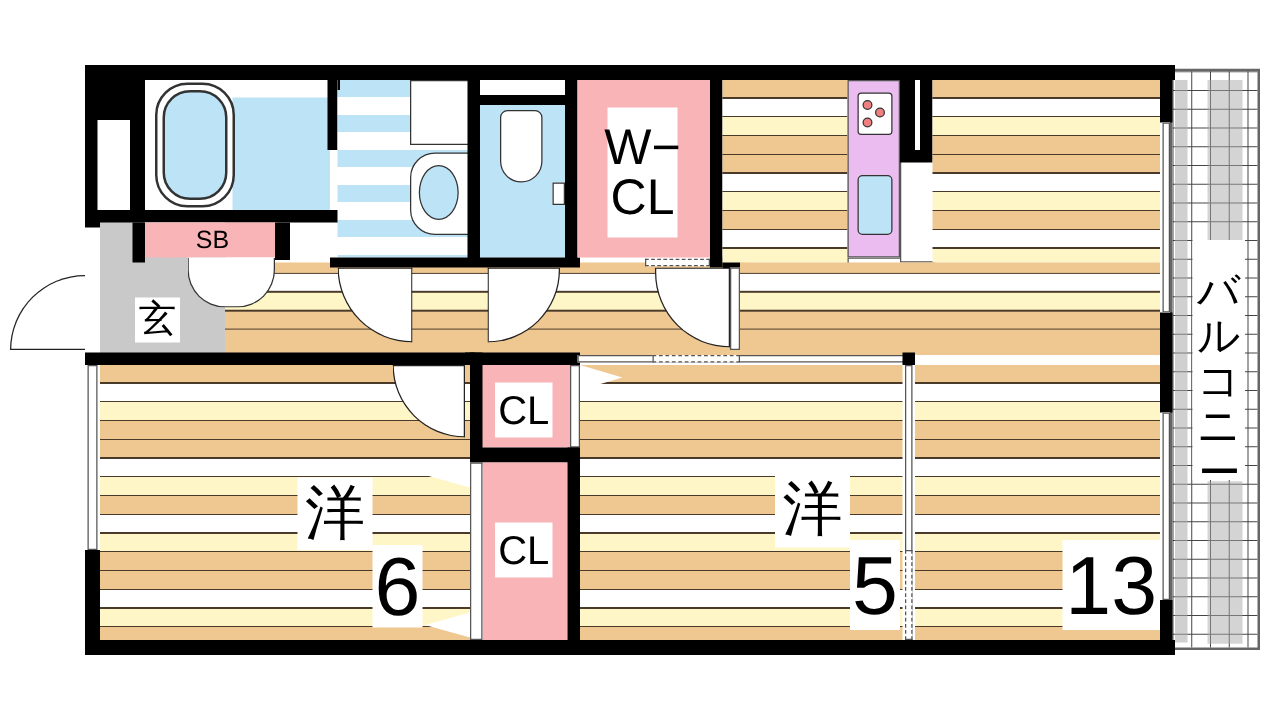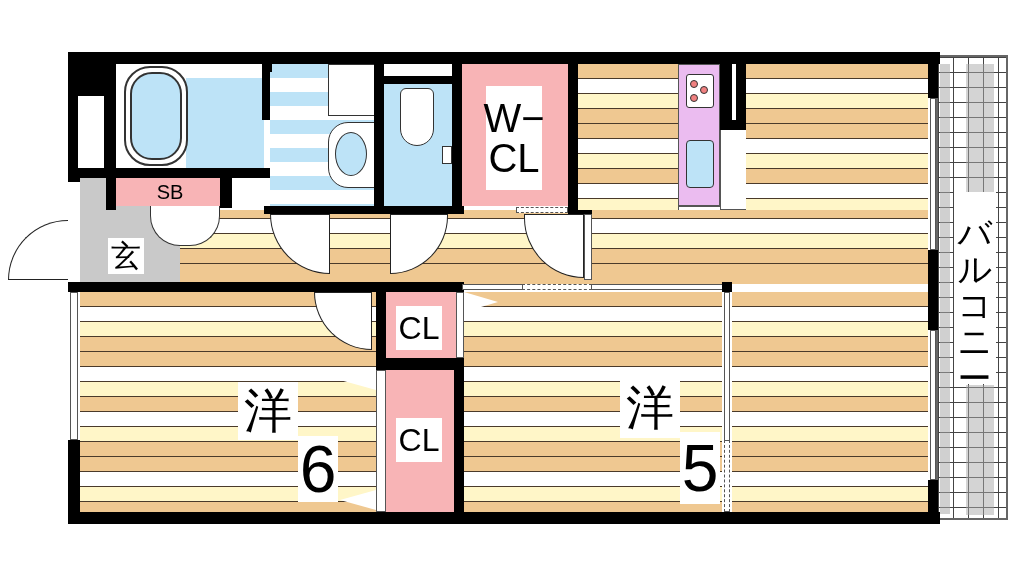--- a/index.html
+++ b/index.html
@@ -151,15 +151,16 @@
 
   <div class="abs floor" style="left:464px;top:292px;width:258px;height:220px;"></div>
   <div class="abs" style="left:464px;top:292px;width:34px;height:20px;background:#fff;clip-path:polygon(0 0,100% 50%,0 100%);"></div>
   <div class="abs label" style="left:620px;top:378px;width:60px;height:60px;font-size:48px;">洋</div>
   <div class="abs label" style="left:680px;top:432px;width:40px;height:72px;font-size:66px;">5</div>
 
   <div class="abs thin" style="left:724px;top:292px;width:6px;height:220px;"></div>
   <div class="abs thin" style="left:724px;top:440px;width:6px;height:72px;border-style:dashed;"></div>
 
   <div class="abs floor" style="left:732px;top:292px;width:196px;height:220px;"></div>
+  <div class="abs label" style="left:850px;top:432px;width:78px;height:72px;font-size:66px;">13</div>
 
   <div class="abs wall" style="left:270px;top:64px;width:2px;height:8px;"></div>
 </div>
 
 </body></html>

